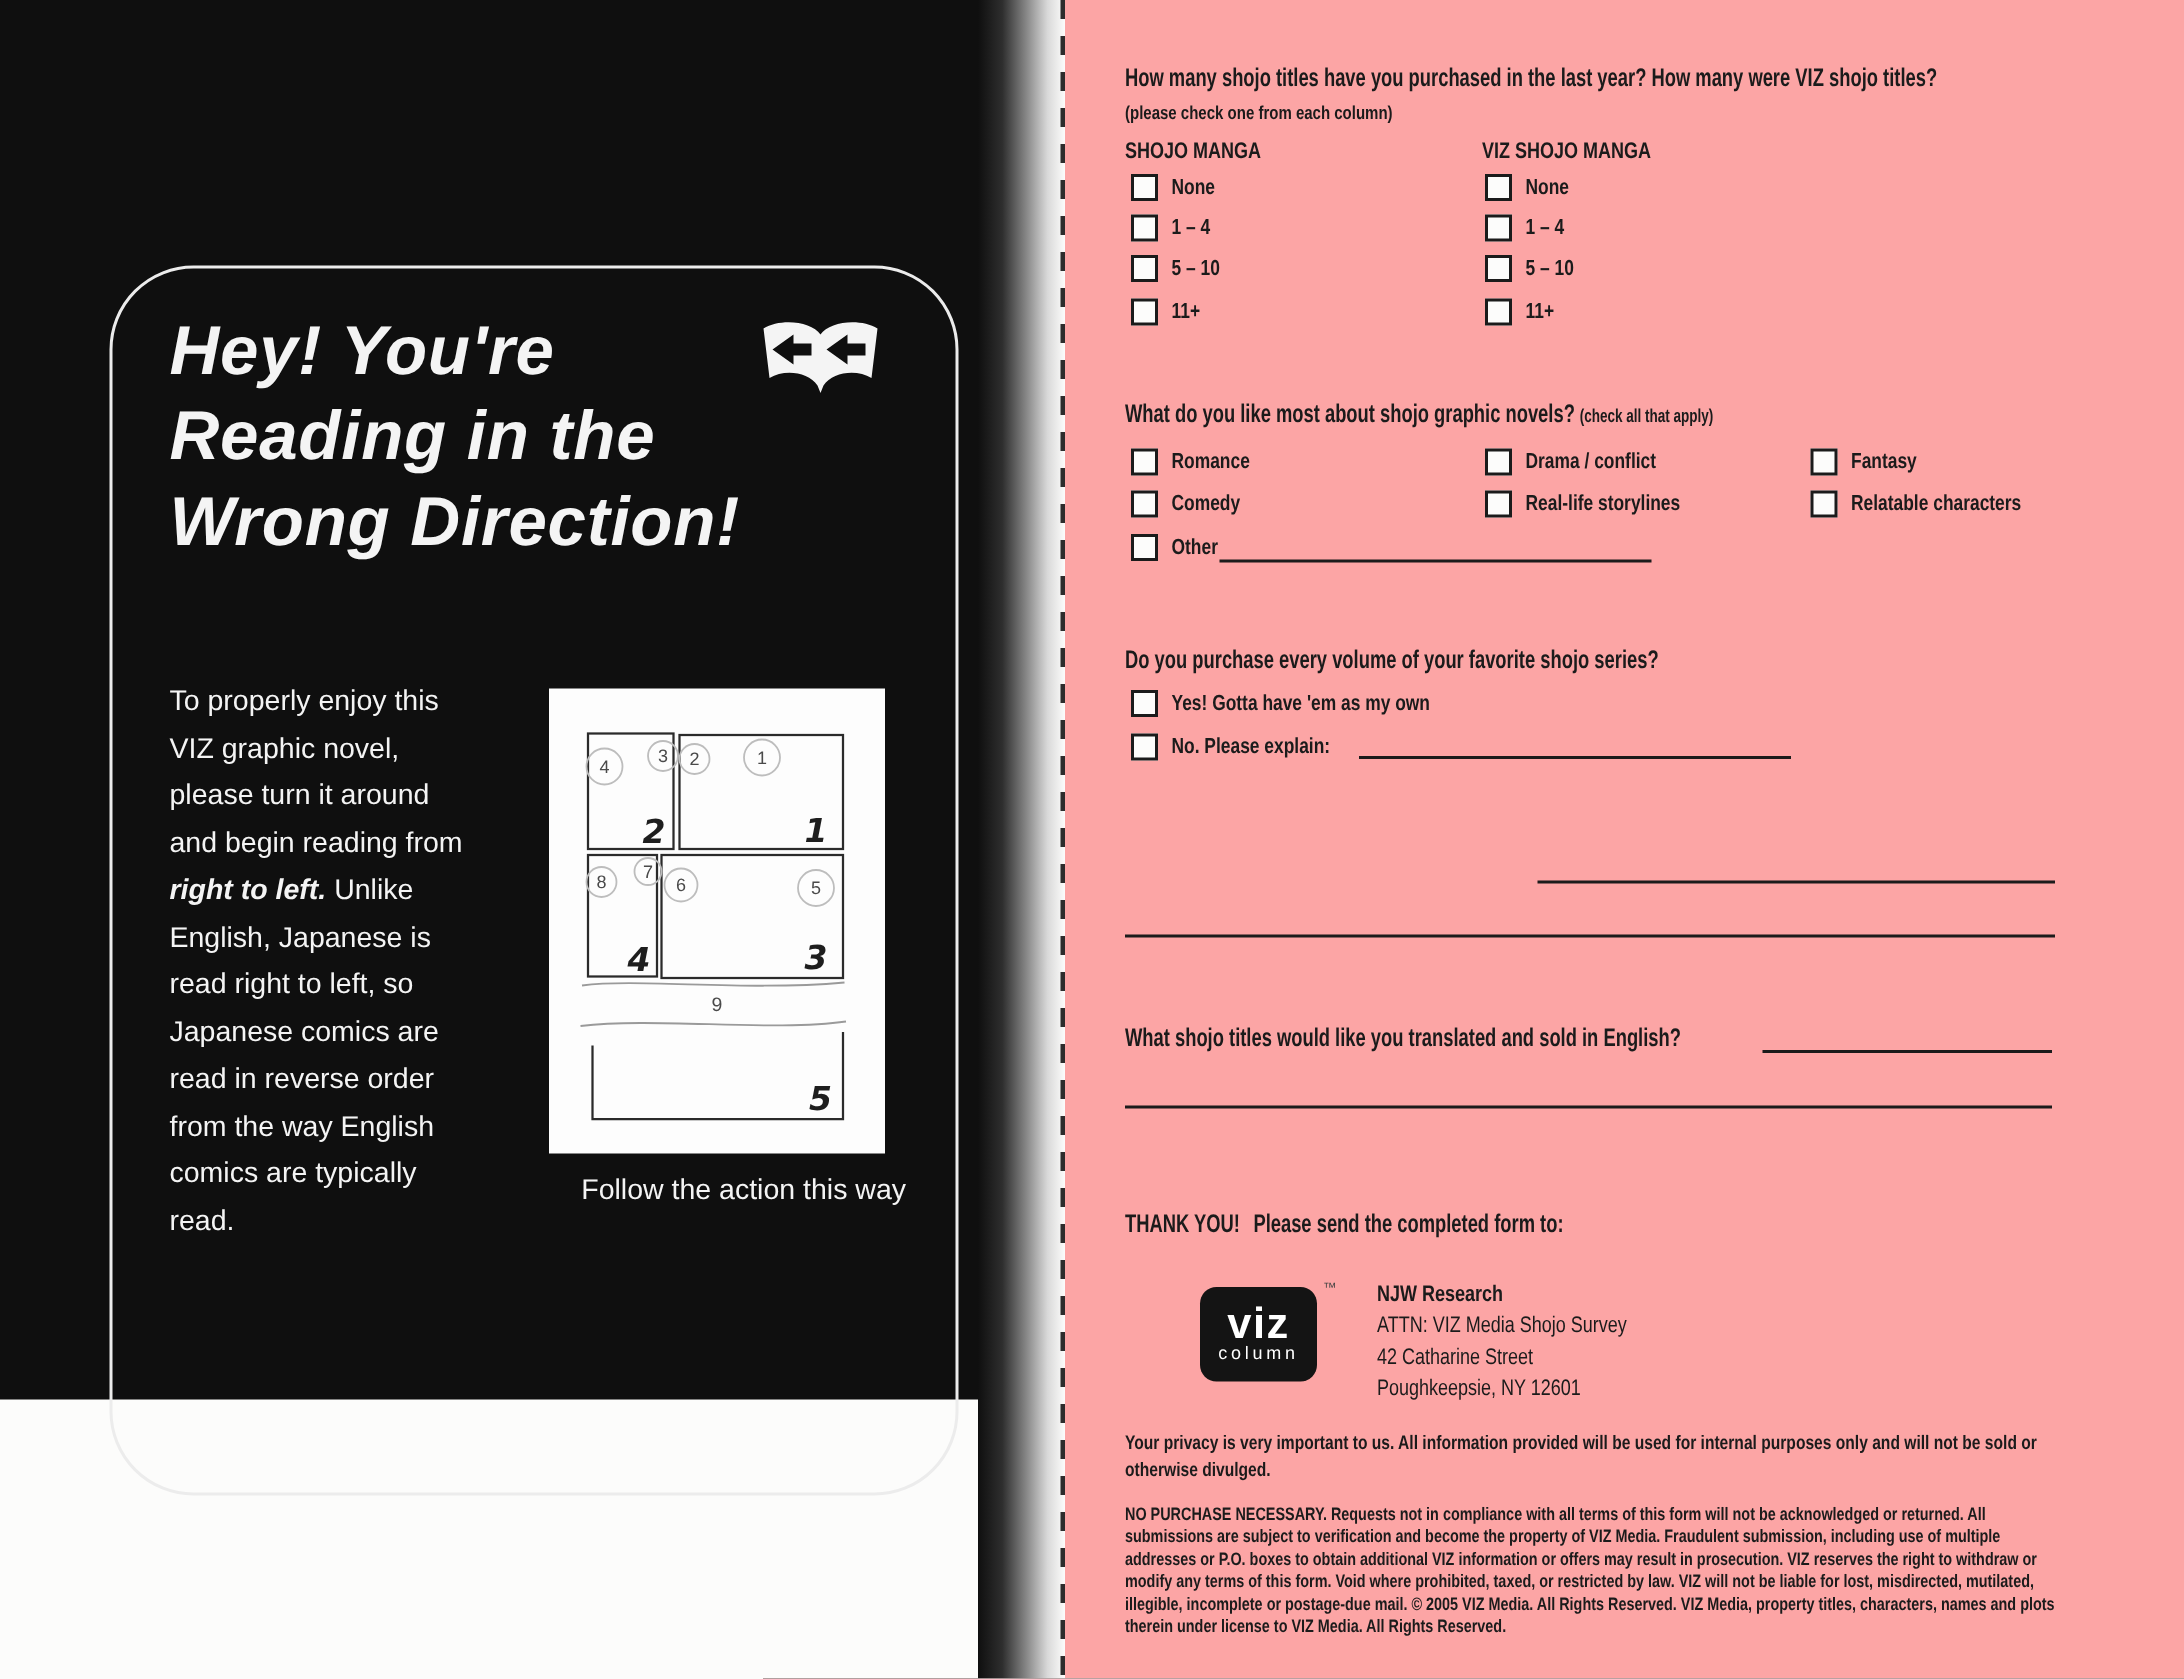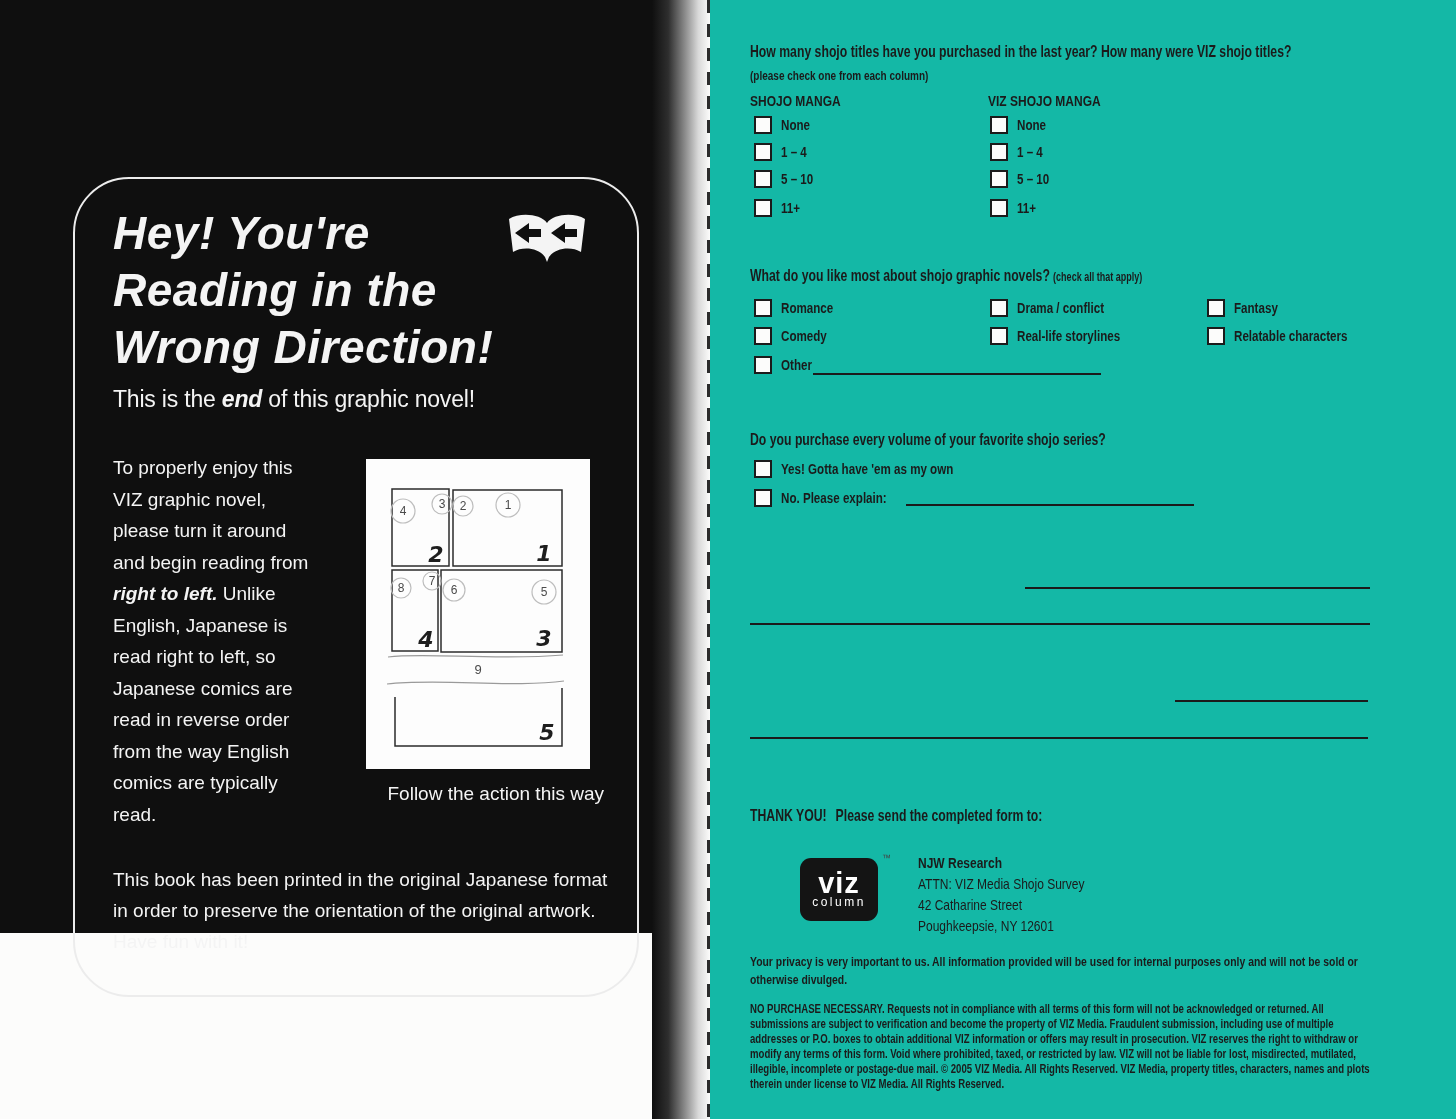--- a/index.html
+++ b/index.html
@@ -23,21 +23,21 @@
   #lp-title{left:113px;top:205px;font-size:46px;line-height:57px;
     font-weight:bold;font-style:italic;letter-spacing:.5px;}
   #lp-sub{left:113px;top:386px;font-size:23px;letter-spacing:-.2px;}
   #lp-sub b{font-style:italic;}
   #lp-body{left:113px;top:452px;width:208px;font-size:19px;line-height:31.5px;}
   #lp-body b{font-style:italic;}
   #lp-footer{left:113px;top:864px;width:502px;font-size:19px;line-height:31px;}
   #diagram-box{left:366px;top:459px;width:224px;height:310px;background:#fdfdfd;}
   #diagram-caption{left:352px;top:783px;width:252px;text-align:right;font-size:19px;}
   
-  #right-page{left:710px;top:0;width:746px;height:1119px;background:#14b8a6;}
+  #right-page{left:710px;top:0;width:746px;height:1119px;background:#fca5a5;}
   .ink{color:#1b1b1b;}
   .cn{display:inline-block;transform:scaleX(.8);transform-origin:0 0;white-space:nowrap;}
   .cn72{display:inline-block;transform:scaleX(.72);transform-origin:0 0;white-space:nowrap;}
   .cnb{transform:scaleX(.8);transform-origin:0 0;}
   .q{font-weight:bold;font-size:17px;}
   .hint{font-weight:bold;font-size:12.5px;}
   .colhead{font-weight:bold;font-size:15px;}
   .row{display:flex;align-items:center;height:18px;}
   .cb{width:14px;height:14px;border:2.2px solid #1b1b1b;background:#fcfcfb;
     flex:none;margin-right:9px;}
@@ -66,21 +66,20 @@
       <div>Reading in the</div>
       <div>Wrong Direction!</div>
     </div>
 
     <svg class="abs" style="left:505px;top:210px" width="84" height="58" viewBox="0 0 84 58">
       <path d="M42 13 C36 4 15 2 4 9 L8 42 C18 36 34 38 40 47 L42 52 L44 47 C50 38 66 36 76 42 L80 9 C69 2 48 4 42 13 Z" fill="#f4f4f4"></path>
       <polygon points="36,19 24,19 24,13 10,23 24,33 24,27 36,27" fill="#0f0f0f"></polygon>
       <polygon points="72,19 60,19 60,13 46,23 60,33 60,27 72,27" fill="#0f0f0f"></polygon>
     </svg>
 
-    <div id="lp-sub" class="abs ltxt nw"><span>This is the </span><b>end</b><span> of this graphic novel!</span></div>
 
     <div id="lp-body" class="abs ltxt"><span>To properly enjoy this VIZ graphic novel, please turn it around and begin reading from </span><b>right to left.</b><span> Unlike English, Japanese is read right to left, so Japanese comics are read in reverse order from the way English comics are typically read.</span></div>
 
     <div id="diagram-box" class="abs">
       <svg width="224" height="310" viewBox="0 0 224 310">
         <g fill="none" stroke="#2b2b2b" stroke-width="1.5">
           <rect x="26" y="30" width="57" height="77"></rect>
           <rect x="87" y="31" width="109" height="76"></rect>
           <rect x="26" y="111" width="46" height="81"></rect>
           <rect x="75" y="111" width="121" height="82"></rect>
@@ -116,21 +115,20 @@
           <text x="178" y="102">1</text>
           <text x="60" y="188">4</text>
           <text x="178" y="187">3</text>
           <text x="181" y="281">5</text>
         </g>
       </svg>
     </div>
 
     <div id="diagram-caption" class="abs ltxt nw">Follow the action this way</div>
 
-    <div id="lp-footer" class="abs ltxt">This book has been printed in the original Japanese format in order to preserve the orientation of the original artwork. Have fun with it!</div>
   </div>
 
   <div id="gutter" class="abs"></div>
   <div id="tear-line" class="abs"></div>
   <div id="corner-wedge" class="abs"></div>
 
   <div id="right-page" class="abs ink">
 
     <div class="abs" style="left:40px;top:42px">
       <span class="cn72 q">How many shojo titles have you purchased in the last year? How many were VIZ shojo titles?</span>
@@ -223,20 +221,23 @@
     </div>
     <div class="abs row" style="left:44px;top:489px">
       <span class="cb"></span>
       <span class="cn cbl">No. Please explain:</span>
     </div>
     <div class="abs wline" style="left:196px;top:490px;width:288px;height:14px"></div>
 
     <div class="abs wline" style="left:315px;top:573px;width:345px;height:14px"></div>
     <div class="abs wline" style="left:40px;top:609px;width:620px;height:14px"></div>
 
+    <div class="abs" style="left:40px;top:682px">
+      <span class="cn72 q">What shojo titles would like you translated and sold in English?</span>
+    </div>
     <div class="abs wline" style="left:465px;top:686px;width:193px;height:14px"></div>
     <div class="abs wline" style="left:40px;top:723px;width:618px;height:14px"></div>
 
     <div class="abs" style="left:40px;top:806px">
       <span class="cn72"><span class="q">THANK YOU!</span>
       <span class="q" style="margin-left:8px">Please send the completed form to:</span></span>
     </div>
 
     <div id="viz-logo" class="abs">
       <span class="brand">viz</span>

